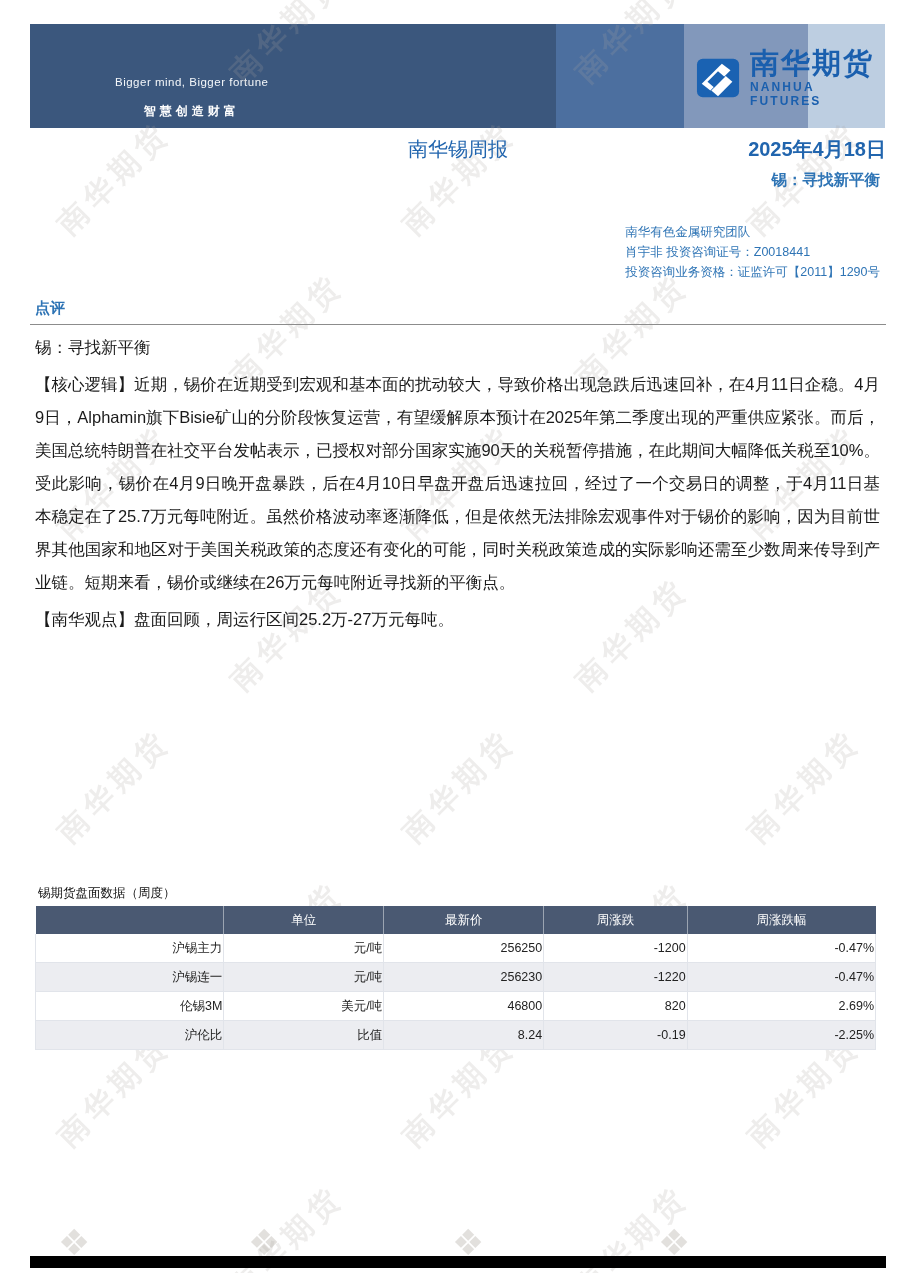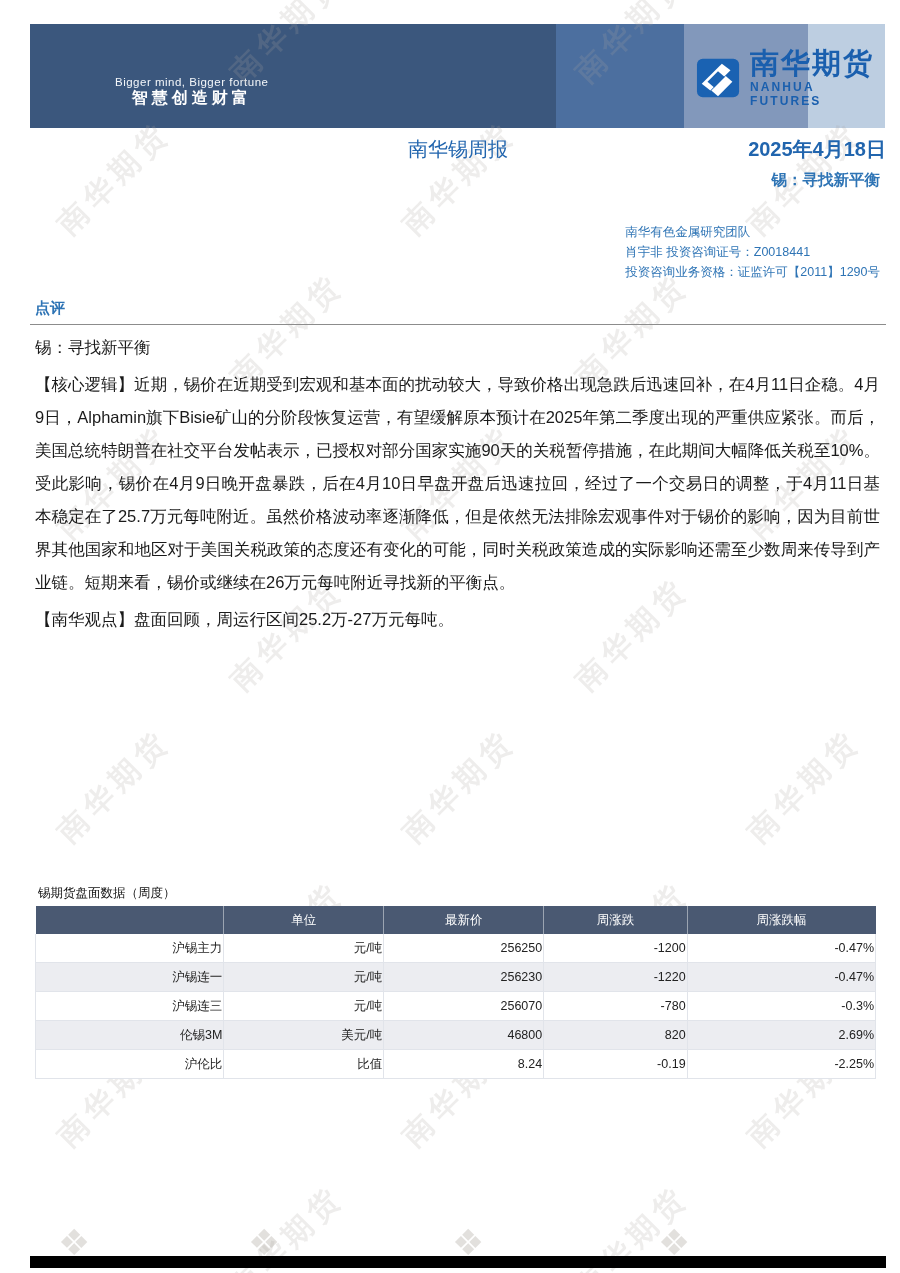--- a/index.html
+++ b/index.html
@@ -34,21 +34,21 @@
   .banner{
     position:absolute;left:30px;top:24px;width:855px;height:104px;z-index:1;
     background:linear-gradient(to right,
       var(--banner-dark) 0%, var(--banner-dark) 61.5%,
       var(--banner-mid) 61.5%, var(--banner-mid) 76.5%,
       var(--banner-gray) 76.5%, var(--banner-gray) 91%,
       var(--banner-light) 91%, var(--banner-light) 100%);
   }
   .slogan{position:absolute;left:85px;top:52px;text-align:center;color:#F4F7FA;}
   .slogan-en{font-size:11.5px;letter-spacing:0.5px;}
-  .slogan-zh{font-size:16px;letter-spacing:4px;margin-top:0;font-weight:bold;color:#fff;}
+  .slogan-zh{font-size:12px;letter-spacing:4px;margin-top:15px;font-weight:bold;color:#fff;}
   .logo{position:absolute;left:666px;top:24px;display:flex;align-items:center;}
   .logo-mark{display:block;}
   .logo-text{margin-left:10px;}
   .logo-zh{font-size:29px;font-weight:bold;color:var(--logo-blue);letter-spacing:2px;line-height:30px;}
   .logo-en{font-size:12px;font-weight:bold;color:var(--logo-blue);letter-spacing:2.1px;margin-top:2px;}
   
   .title-row{
     position:absolute;left:30px;top:136px;width:856px;z-index:3;
     display:flex;align-items:baseline;
   }
@@ -203,27 +203,20 @@
           <td>-0.47%</td>
         </tr>
         <tr>
           <td>沪锡连一</td>
           <td>元/吨</td>
           <td>256230</td>
           <td>-1220</td>
           <td>-0.47%</td>
         </tr>
         <tr>
-          <td>沪锡连三</td>
-          <td>元/吨</td>
-          <td>256070</td>
-          <td>-780</td>
-          <td>-0.3%</td>
-        </tr>
-        <tr>
           <td>伦锡3M</td>
           <td>美元/吨</td>
           <td>46800</td>
           <td>820</td>
           <td>2.69%</td>
         </tr>
         <tr>
           <td>沪伦比</td>
           <td>比值</td>
           <td>8.24</td>

